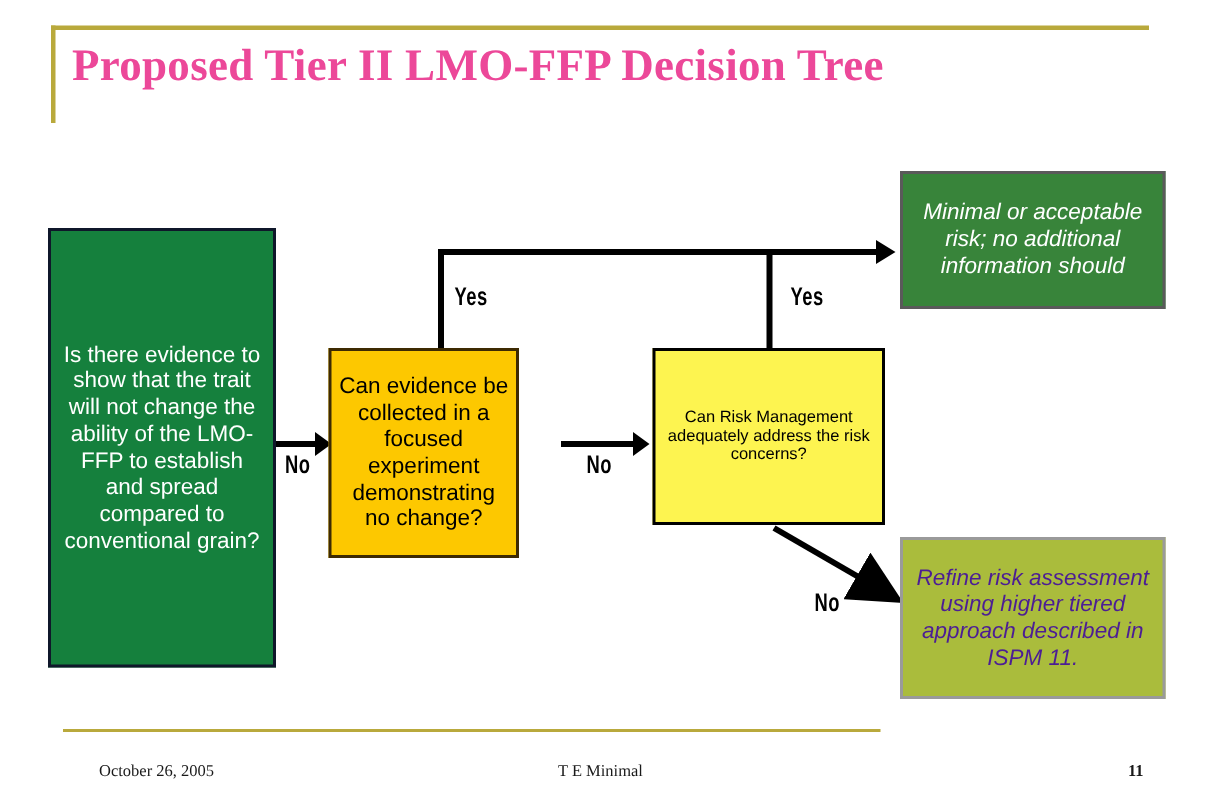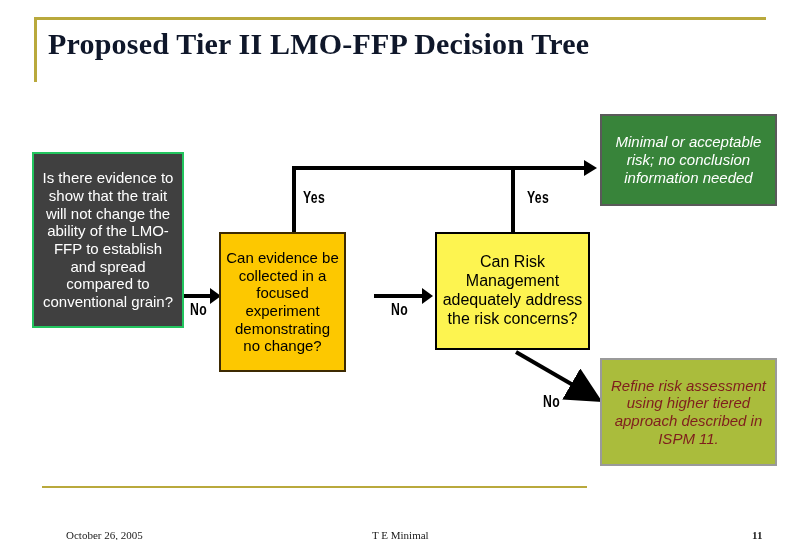--- a/index.html
+++ b/index.html
@@ -36,44 +36,44 @@
 
   
   .slide-title {
     position: absolute;
     left: 48px;
     top: 27px;
     width: 700px;
     font-family: "Liberation Serif", "DejaVu Serif", serif;
     font-size: 30px;
     font-weight: bold;
-    color: #0f172a;
+    color: #ec4899;
     letter-spacing: 0.2px;
     white-space: nowrap;
   }
 
   
   .box {
     position: absolute;
     box-sizing: border-box;
     display: flex;
     align-items: center;
     justify-content: center;
     text-align: center;
     line-height: 1.18;
   }
 
   
   .box-brown {
     left: 32px;
     top: 152px;
     width: 152px;
-    height: 176px;
-    background: #404040;
-    border: 2px solid #22c55e;
+    height: 293px;
+    background: #15803d;
+    border: 2px solid #0f172a;
     color: #ffffff;
     font-size: 15px;
     padding: 2px 6px;
   }
 
   
   .box-yellow-1 {
     left: 219px;
     top: 232px;
     width: 127px;
@@ -87,21 +87,21 @@
 
   
   .box-yellow-2 {
     left: 435px;
     top: 232px;
     width: 155px;
     height: 118px;
     background: #fdf450;
     border: 2px solid #000000;
     color: #000000;
-    font-size: 16px;
+    font-size: 11px;
     padding: 2px 5px;
   }
 
   
   .box-green {
     left: 600px;
     top: 114px;
     width: 177px;
     height: 92px;
     background: #38843a;
@@ -113,21 +113,21 @@
   }
 
   
   .box-olive {
     left: 600px;
     top: 358px;
     width: 177px;
     height: 108px;
     background: #aabc3c;
     border: 2px solid #9a9a9a;
-    color: #7f1d1d;
+    color: #4c1d95;
     font-size: 15px;
     font-style: italic;
     padding: 2px 5px;
   }
 
   
   .line { position: absolute; background: #000000; }
 
   
   .conn-h1 { left: 184px; top: 294px; width: 30px; height: 4px; }
@@ -211,21 +211,21 @@
     left: 42px;
     top: 486px;
     width: 545px;
     height: 2px;
     background: #b9a93c;
   }
 
   
   .footer-item {
     position: absolute;
-    top: 529px;
+    top: 508px;
     font-family: "Liberation Serif", "DejaVu Serif", serif;
     font-size: 11px;
     color: #1a1a1a;
     white-space: nowrap;
   }
   .footer-date { left: 66px; }
   .footer-author { left: 372px; }
   .footer-page { left: 752px; font-weight: bold; }
 </style>
 </head>
@@ -262,21 +262,21 @@
 
   <div class="edge-label lbl-no-1">No</div>
   <div class="edge-label lbl-no-2">No</div>
   <div class="edge-label lbl-yes-1">Yes</div>
   <div class="edge-label lbl-yes-2">Yes</div>
   <div class="edge-label lbl-no-3">No</div>
 
   <div class="box box-brown">Is there evidence to show that the trait will not change the ability of the LMO-FFP to establish and spread compared to conventional grain?</div>
   <div class="box box-yellow-1">Can evidence be collected in a focused experiment demonstrating no change?</div>
   <div class="box box-yellow-2">Can Risk Management adequately address the risk concerns?</div>
-  <div class="box box-green">Minimal or acceptable risk; no conclusion information needed</div>
+  <div class="box box-green">Minimal or acceptable risk; no additional information should</div>
   <div class="box box-olive">Refine risk assessment using higher tiered approach described in ISPM 11.</div>
 
   <div class="conclusion-rule"></div>
 
   <div class="footer-item footer-date">October 26, 2005</div>
   <div class="footer-item footer-author">T E Minimal</div>
   <div class="footer-item footer-page">11</div>
 
 </div>
 

